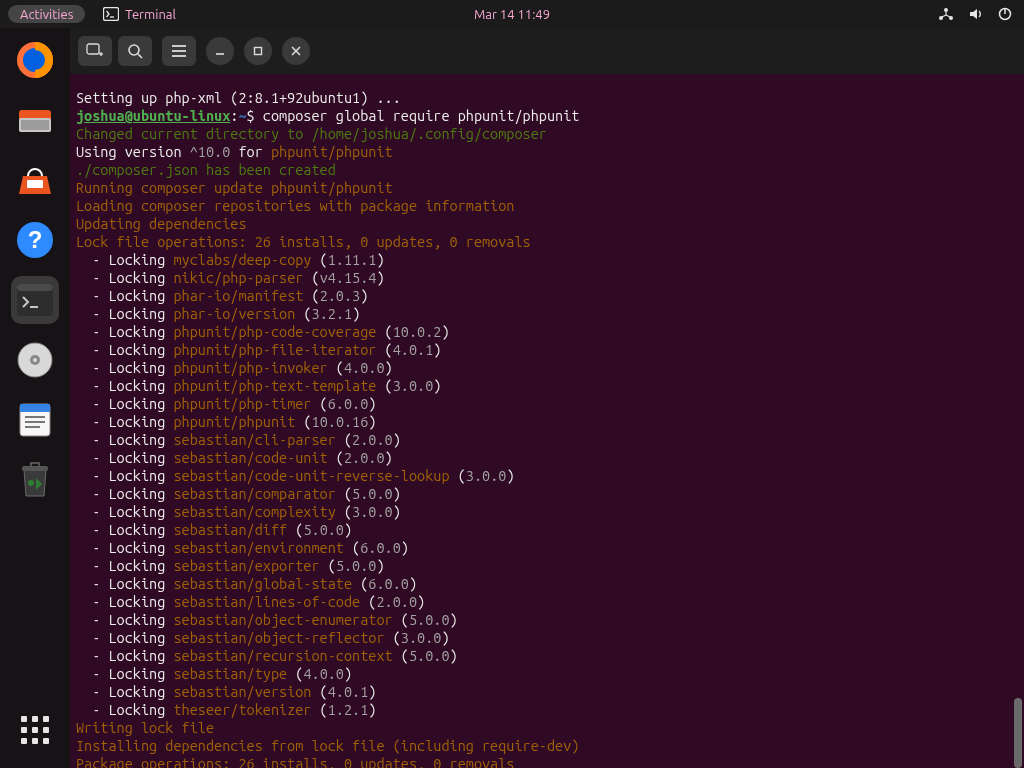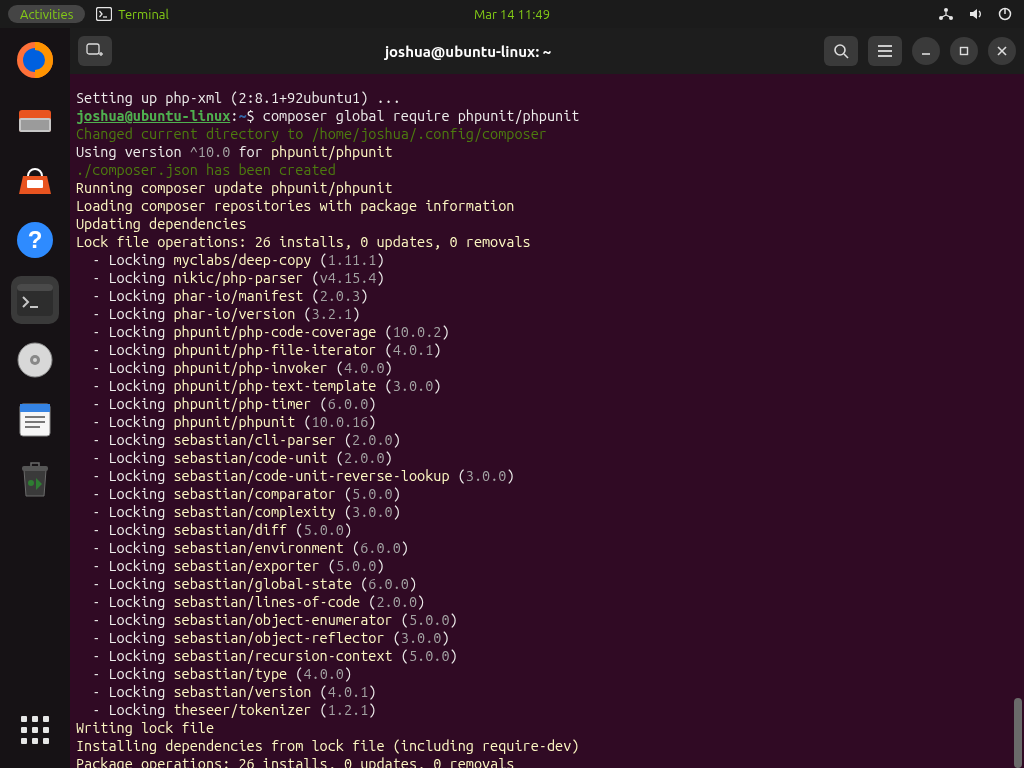--- a/index.html
+++ b/index.html
@@ -8,40 +8,40 @@
     height: 768px;
     background: #2c001e;
     font-family: "Ubuntu Mono", "DejaVu Sans Mono", monospace;
     overflow: hidden;
     position: relative;
   }
   .topbar {
     width: 100%;
     height: 28px;
     background: #1b1b1b;
-    color: #84cc16;
+    color: #f9a8d4;
     display: flex;
     align-items: center;
     font-family: Ubuntu, Cantarell, sans-serif;
     font-size: 13px;
     position: relative;
     z-index: 10;
   }
   .topbar .activities {
     background: #454545;
     border-radius: 12px;
     padding: 2px 12px;
     margin-left: 8px;
     cursor: pointer;
   }
   .topbar .topbar-app {
     display: flex;
     align-items: flex-end;
     gap: 6px;
-    margin-left: 11px;
+    margin-left: 18px;
   }
   .topbar .topbar-app svg { display:block; }
   .topbar .clock {
     position: absolute;
     left: 50%;
     transform: translateX(-50%);
   }
   .topbar .tray {
     margin-left: auto;
     margin-right: 12px;
@@ -141,21 +141,21 @@
     background: #300a24;
     padding: 15px 6px;
     font-size: 14.5px;
     line-height: 18px;
     color: #e6e6e6;
     overflow: hidden;
     white-space: pre;
     position: relative;
   }
   .terminal .line { white-space: pre; }
-  .c-green  { color: #fef9c3; }
+  .c-green  { color: #a16207; }
   .c-teal   { color: #4d7c0f; }
   .c-olive  { color: #a3a3a3; }
   .c-white  { color: #eeeeec; }
   .c-user   { color: #4fb04f; font-weight:bold;text-decoration:underline; }
   .c-tilde  { color: #3465a4; font-weight:bold; }
 
   .scrollbar {
     position:absolute;
     right:2px;
     top: 46px;
@@ -286,21 +286,20 @@
 
 <div class="window">
   <div class="titlebar">
     <div class="tb-btn">
       <svg width="18" height="16" viewBox="0 0 18 16">
           <rect x="1" y="1" width="12" height="10" rx="2" fill="none" stroke="#ddd" stroke-width="1.3"></rect>
           <line x1="13" y1="11" x2="17" y2="11" stroke="#ddd" stroke-width="1.3"></line>
           <line x1="15" y1="9" x2="15" y2="13" stroke="#ddd" stroke-width="1.3"></line>
         </svg>
     </div>
-    <div class="title">joshua@ubuntu-linux: ~</div>
     <div class="right-group">
       <div class="tb-btn">
         <svg width="16" height="16" viewBox="0 0 16 16">
             <circle cx="7" cy="7" r="5" fill="none" stroke="#ddd" stroke-width="1.6"></circle>
             <line x1="11" y1="11" x2="15" y2="15" stroke="#ddd" stroke-width="1.6"></line>
           </svg>
       </div>
       <div class="tb-btn">
         <svg width="16" height="12" viewBox="0 0 16 12">
             <line x1="1" y1="1" x2="15" y2="1" stroke="#ddd" stroke-width="1.8"></line>

